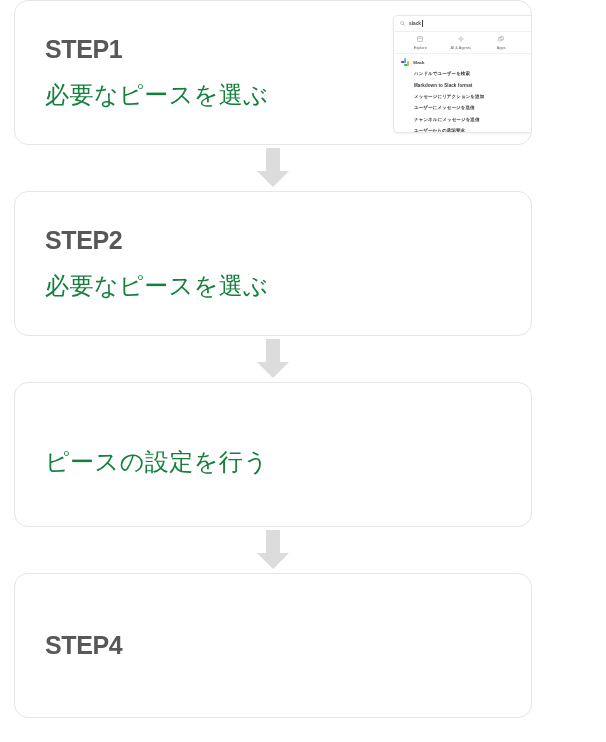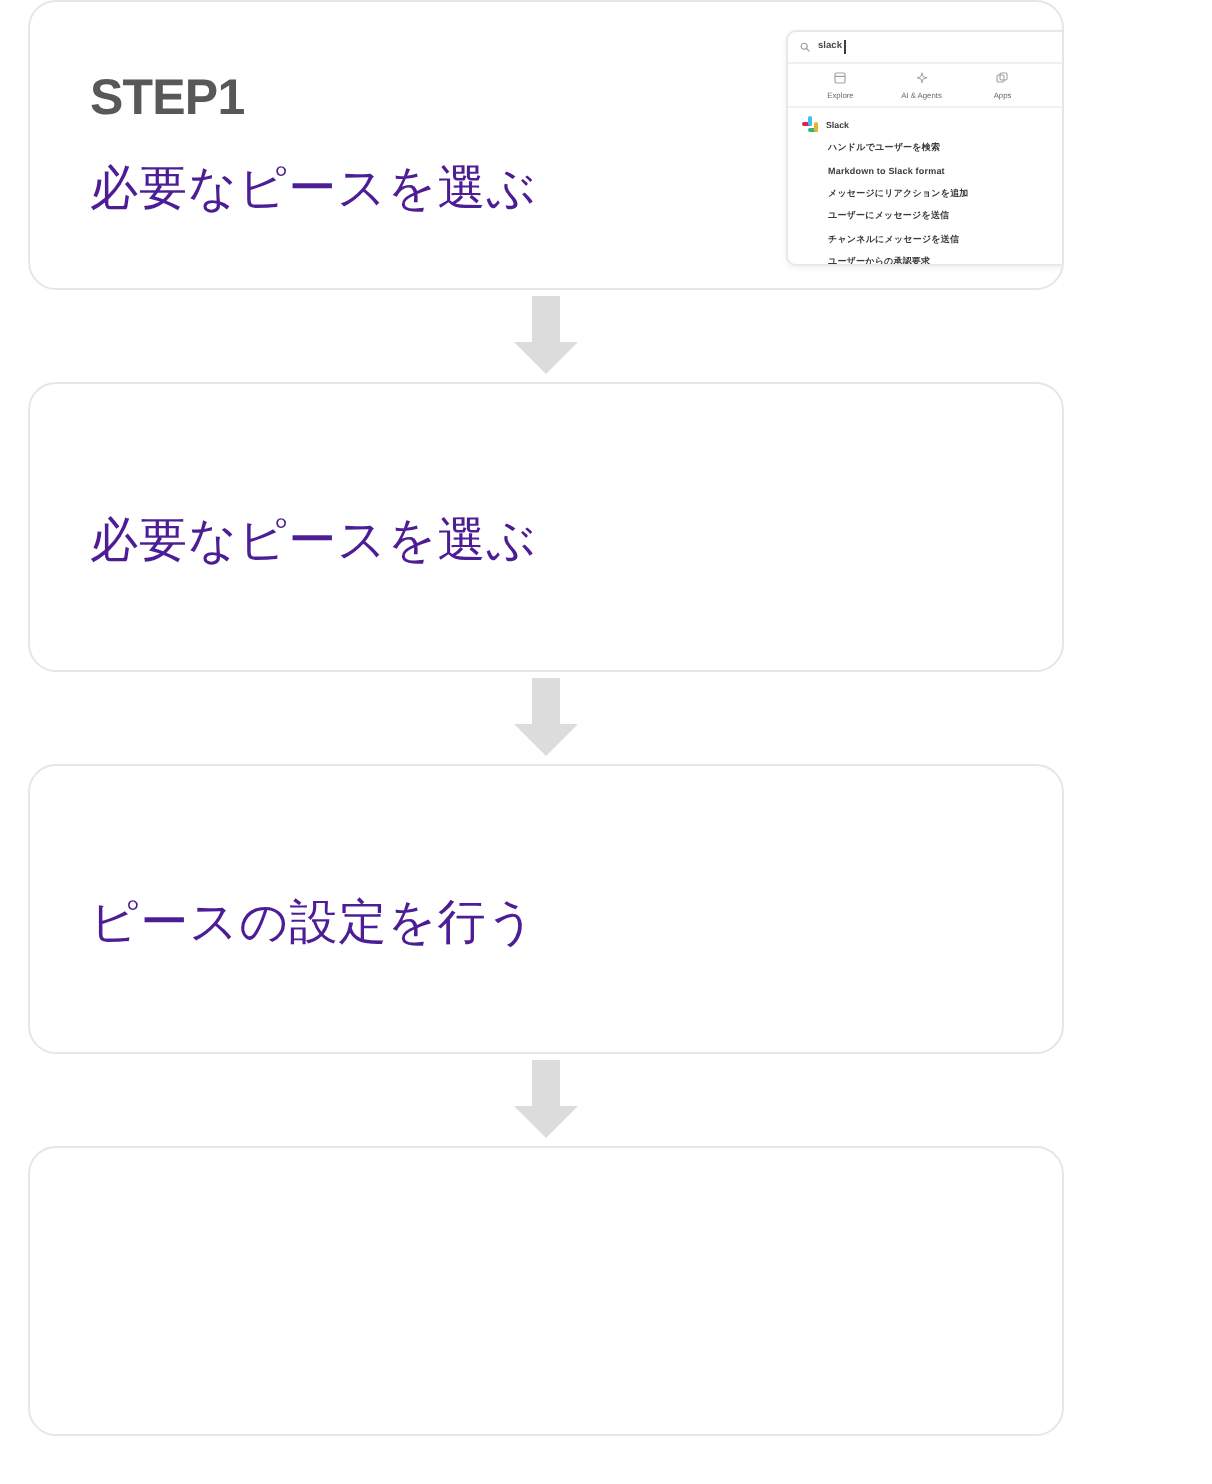--- a/index.html
+++ b/index.html
@@ -30,21 +30,21 @@
   }
   .step-num {
     font-size: 25px;
     font-weight: bold;
     color: #58585a;
     letter-spacing: -0.4px;
     line-height: 1.18;
   }
   .step-desc {
     font-size: 24px;
-    color: #4c1d95;
+    color: #15803d;
     line-height: 1.3;
     margin-top: 14px;
     letter-spacing: 0.5px;
   }
 
   
   .arrow-wrap {
     height: 46px;
     display: flex;
     align-items: center;
@@ -180,20 +180,21 @@
   </div>
 
   <div class="arrow-wrap">
     <svg class="arrow" width="36" height="40" viewBox="0 0 36 40">
       <path d="M11 0 H25 V23 H34 L18 39 L2 23 H11 Z" fill="#dcdcdc"></path>
     </svg>
   </div>
 
   <div class="step-card">
     <div class="step-text">
+      <div class="step-num">STEP2</div>
       <div class="step-desc">必要なピースを選ぶ</div>
     </div>
 
   </div>
 
   <div class="arrow-wrap">
     <svg class="arrow" width="36" height="40" viewBox="0 0 36 40">
       <path d="M11 0 H25 V23 H34 L18 39 L2 23 H11 Z" fill="#dcdcdc"></path>
     </svg>
   </div>
@@ -206,17 +207,18 @@
   </div>
 
   <div class="arrow-wrap">
     <svg class="arrow" width="36" height="40" viewBox="0 0 36 40">
       <path d="M11 0 H25 V23 H34 L18 39 L2 23 H11 Z" fill="#dcdcdc"></path>
     </svg>
   </div>
 
   <div class="step-card">
     <div class="step-text">
+      <div class="step-num">STEP4</div>
     </div>
 
   </div>
 
 </div>
 
 </body></html>

